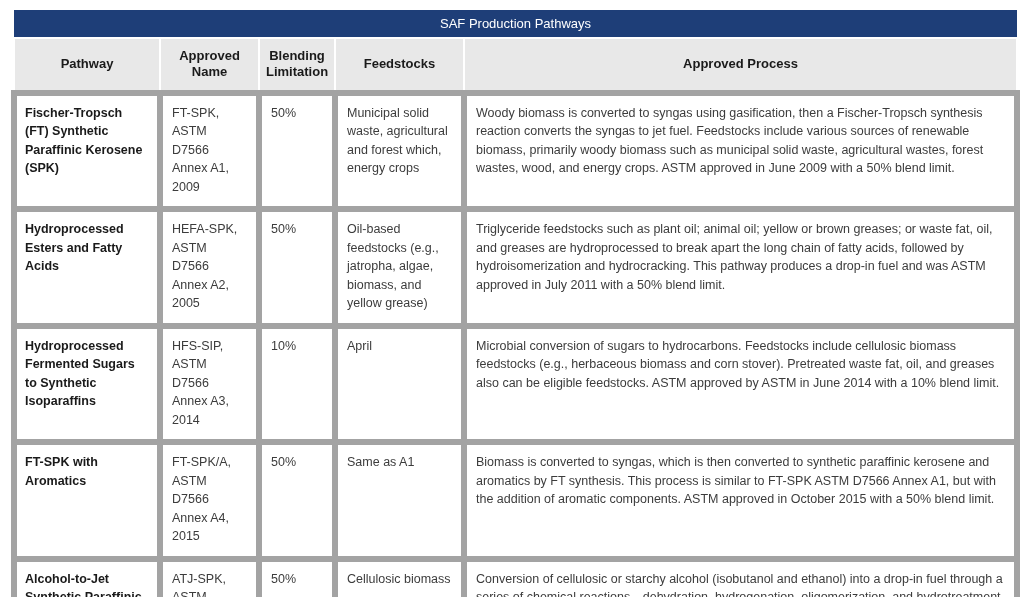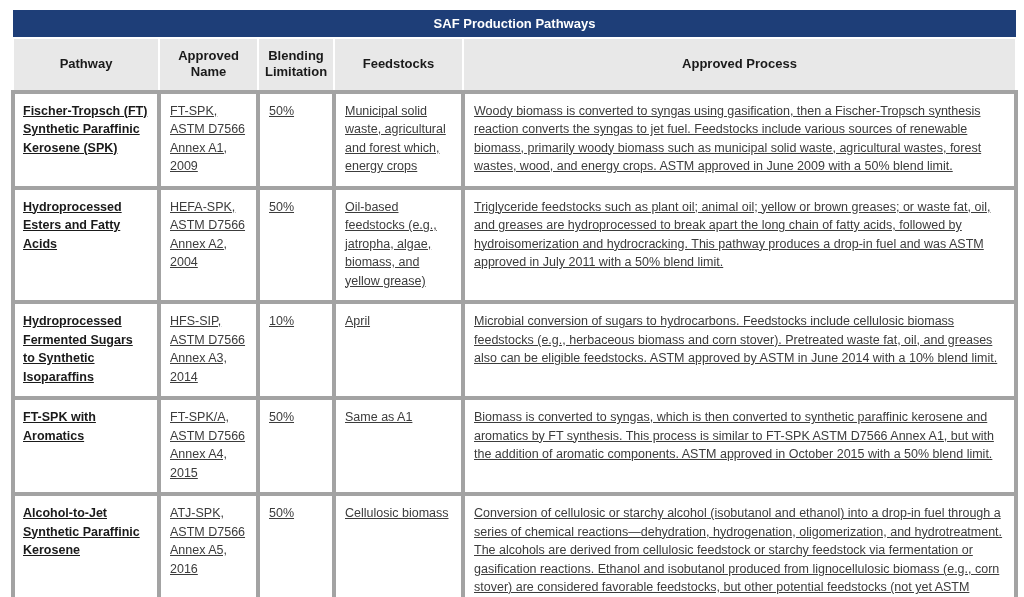--- a/index.html
+++ b/index.html
@@ -16,21 +16,21 @@
   }
   table {
     width: 1003px;
     border-collapse: collapse;
     table-layout: fixed;
   }
   
   td.title-cell {
     background: #1e3e78;
     color: #ffffff;
-    font-weight: bold;
+    font-weight: normal;
     font-size: 13px;
     text-align: center;
     height: 28px;
     padding: 4px 8px;
     border: 2px solid #ffffff;
     border-top: none; border-left: none; border-right: none;
   }
   
   th {
     background: #e8e8e8;
@@ -39,28 +39,27 @@
     font-weight: bold;
     text-align: center;
     vertical-align: middle;
     padding: 9px 6px;
     height: 47px;
     border: 2px solid #ffffff;
     line-height: 1.25;
   }
   
   tbody td {
-    border: 4px solid #a3a3a3;
+    border: 6px solid #a3a3a3;
     vertical-align: top;
     padding: 8px 9px 10px 9px;
     font-size: 12.5px;
     line-height: 1.48;
     color: #3c3c3c;
     background: #ffffff;
-    text-decoration: underline;
   }
   tbody td.pathway {
     font-weight: bold;
     color: #1a1a1a;
     padding-left: 8px;
   }
 </style>
 </head>
 <body>
 
@@ -88,21 +87,21 @@
     <tbody>
       <tr>
         <td class="pathway">Fischer-Tropsch (FT) Synthetic Paraffinic Kerosene (SPK)</td>
         <td>FT-SPK, ASTM D7566 Annex A1, 2009</td>
         <td>50%</td>
         <td>Municipal solid waste, agricultural and forest which, energy crops</td>
         <td>Woody biomass is converted to syngas using gasification, then a Fischer-Tropsch synthesis reaction converts the syngas to jet fuel. Feedstocks include various sources of renewable biomass, primarily woody biomass such as municipal solid waste, agricultural wastes, forest wastes, wood, and energy crops. ASTM approved in June 2009 with a 50% blend limit.</td>
       </tr>
       <tr>
         <td class="pathway">Hydroprocessed Esters and Fatty Acids</td>
-        <td>HEFA-SPK, ASTM D7566 Annex A2, 2004</td>
+        <td>HEFA-SPK, ASTM D7566 Annex A2, 2005</td>
         <td>50%</td>
         <td>Oil-based feedstocks (e.g., jatropha, algae, biomass, and yellow grease)</td>
         <td>Triglyceride feedstocks such as plant oil; animal oil; yellow or brown greases; or waste fat, oil, and greases are hydroprocessed to break apart the long chain of fatty acids, followed by hydroisomerization and hydrocracking. This pathway produces a drop-in fuel and was ASTM approved in July 2011 with a 50% blend limit.</td>
       </tr>
       <tr>
         <td class="pathway">Hydroprocessed Fermented Sugars to Synthetic Isoparaffins</td>
         <td>HFS-SIP, ASTM D7566 Annex A3, 2014</td>
         <td>10%</td>
         <td>April</td>
         <td>Microbial conversion of sugars to hydrocarbons. Feedstocks include cellulosic biomass feedstocks (e.g., herbaceous biomass and corn stover). Pretreated waste fat, oil, and greases also can be eligible feedstocks. ASTM approved by ASTM in June 2014 with a 10% blend limit.</td>

